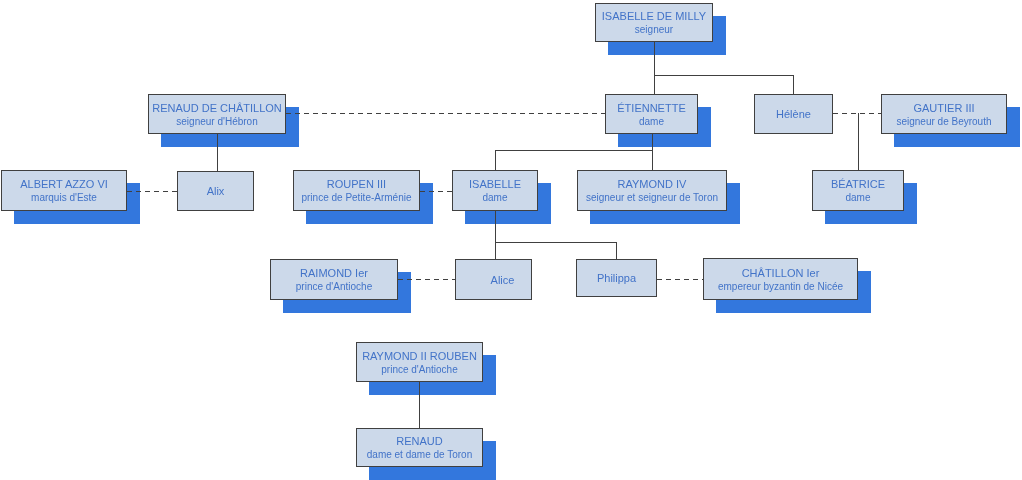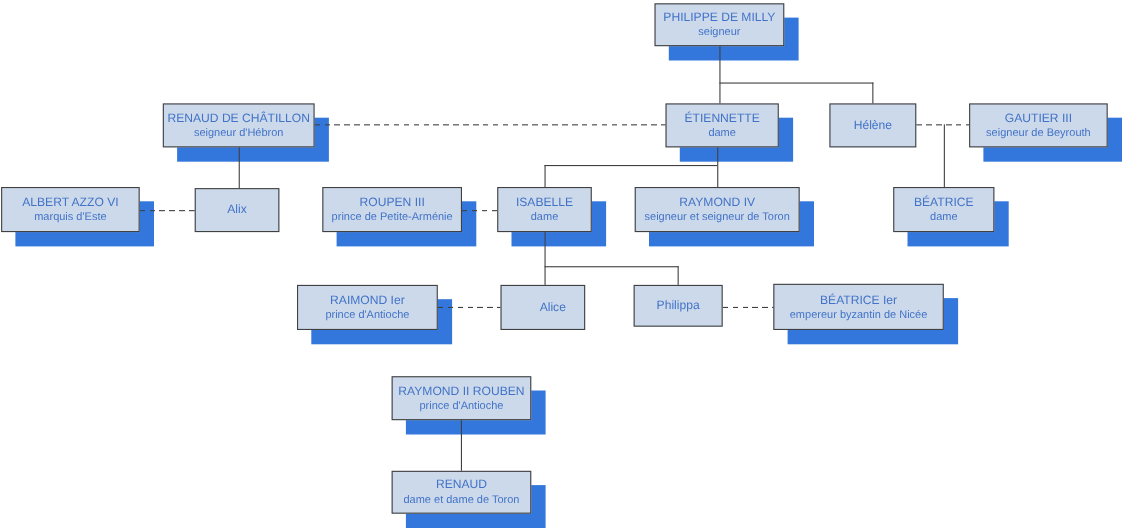--- a/index.html
+++ b/index.html
@@ -67,28 +67,28 @@
     <div class="line dashed" style="left: 127px; top: 191px; width: 50px; height: 1px;"></div>
     <div class="line dashed" style="left: 420px; top: 191px; width: 32px; height: 1px;"></div>
     <div class="line solid" style="left: 495px; top: 211px; width: 1px; height: 31px; background: var(--line-color);"></div>
     <div class="line solid" style="left: 495px; top: 242px; width: 122px; height: 1px;"></div>
     <div class="line solid" style="left: 495px; top: 242px; width: 1px; height: 17px; background: var(--line-color);"></div>
     <div class="line solid" style="left: 616px; top: 242px; width: 1px; height: 17px; background: var(--line-color);"></div>
     <div class="line dashed" style="left: 398px; top: 279px; width: 57px; height: 1px;"></div>
     <div class="line dashed" style="left: 657px; top: 279px; width: 46px; height: 1px;"></div>
     <div class="line solid" style="left: 419px; top: 382px; width: 1px; height: 46px; background: var(--line-color);"></div>
     <div class="node shadowed" style="left: 595px; top: 3px; width: 118px; height: 39px;">
-      <div class="name">PHILIPPE DE MILLY</div>
+      <div class="name">ISABELLE DE MILLY</div>
       <div class="subtitle">seigneur</div>
     </div>
     <div class="node shadowed" style="left: 148px; top: 94px; width: 138px; height: 40px;">
       <div class="name">RENAUD DE CHÂTILLON</div>
       <div class="subtitle">seigneur d'Hébron</div>
     </div>
-    <div class="node shadowed" style="left: 605px; top: 94px; width: 103px; height: 40px;">
+    <div class="node shadowed" style="left: 605px; top: 94px; width: 93px; height: 40px;">
       <div class="name">ÉTIENNETTE</div>
       <div class="subtitle">dame</div>
     </div>
     <div class="node" style="left: 754px; top: 94px; width: 79px; height: 40px;">
       <div class="name">Hélène</div>
     </div>
     <div class="node shadowed" style="left: 881px; top: 94px; width: 126px; height: 40px;">
       <div class="name">GAUTIER III</div>
       <div class="subtitle">seigneur de Beyrouth</div>
     </div>
@@ -119,21 +119,21 @@
       <div class="name">RAIMOND Ier</div>
       <div class="subtitle">prince d'Antioche</div>
     </div>
     <div class="node" style="left: 455px; top: 259px; width: 77px; height: 41px; padding-left: 18px;">
       <div class="name">Alice</div>
     </div>
     <div class="node" style="left: 576px; top: 259px; width: 81px; height: 38px;">
       <div class="name">Philippa</div>
     </div>
     <div class="node shadowed" style="left: 703px; top: 258px; width: 155px; height: 42px;">
-      <div class="name">BÉATRICE Ier</div>
+      <div class="name">CHÂTILLON Ier</div>
       <div class="subtitle">empereur byzantin de Nicée</div>
     </div>
     <div class="node shadowed" style="left: 356px; top: 342px; width: 127px; height: 40px;">
       <div class="name">RAYMOND II ROUBEN</div>
       <div class="subtitle">prince d'Antioche</div>
     </div>
     <div class="node shadowed" style="left: 356px; top: 428px; width: 127px; height: 39px;">
       <div class="name">RENAUD</div>
       <div class="subtitle">dame et dame de Toron</div>
     </div>

